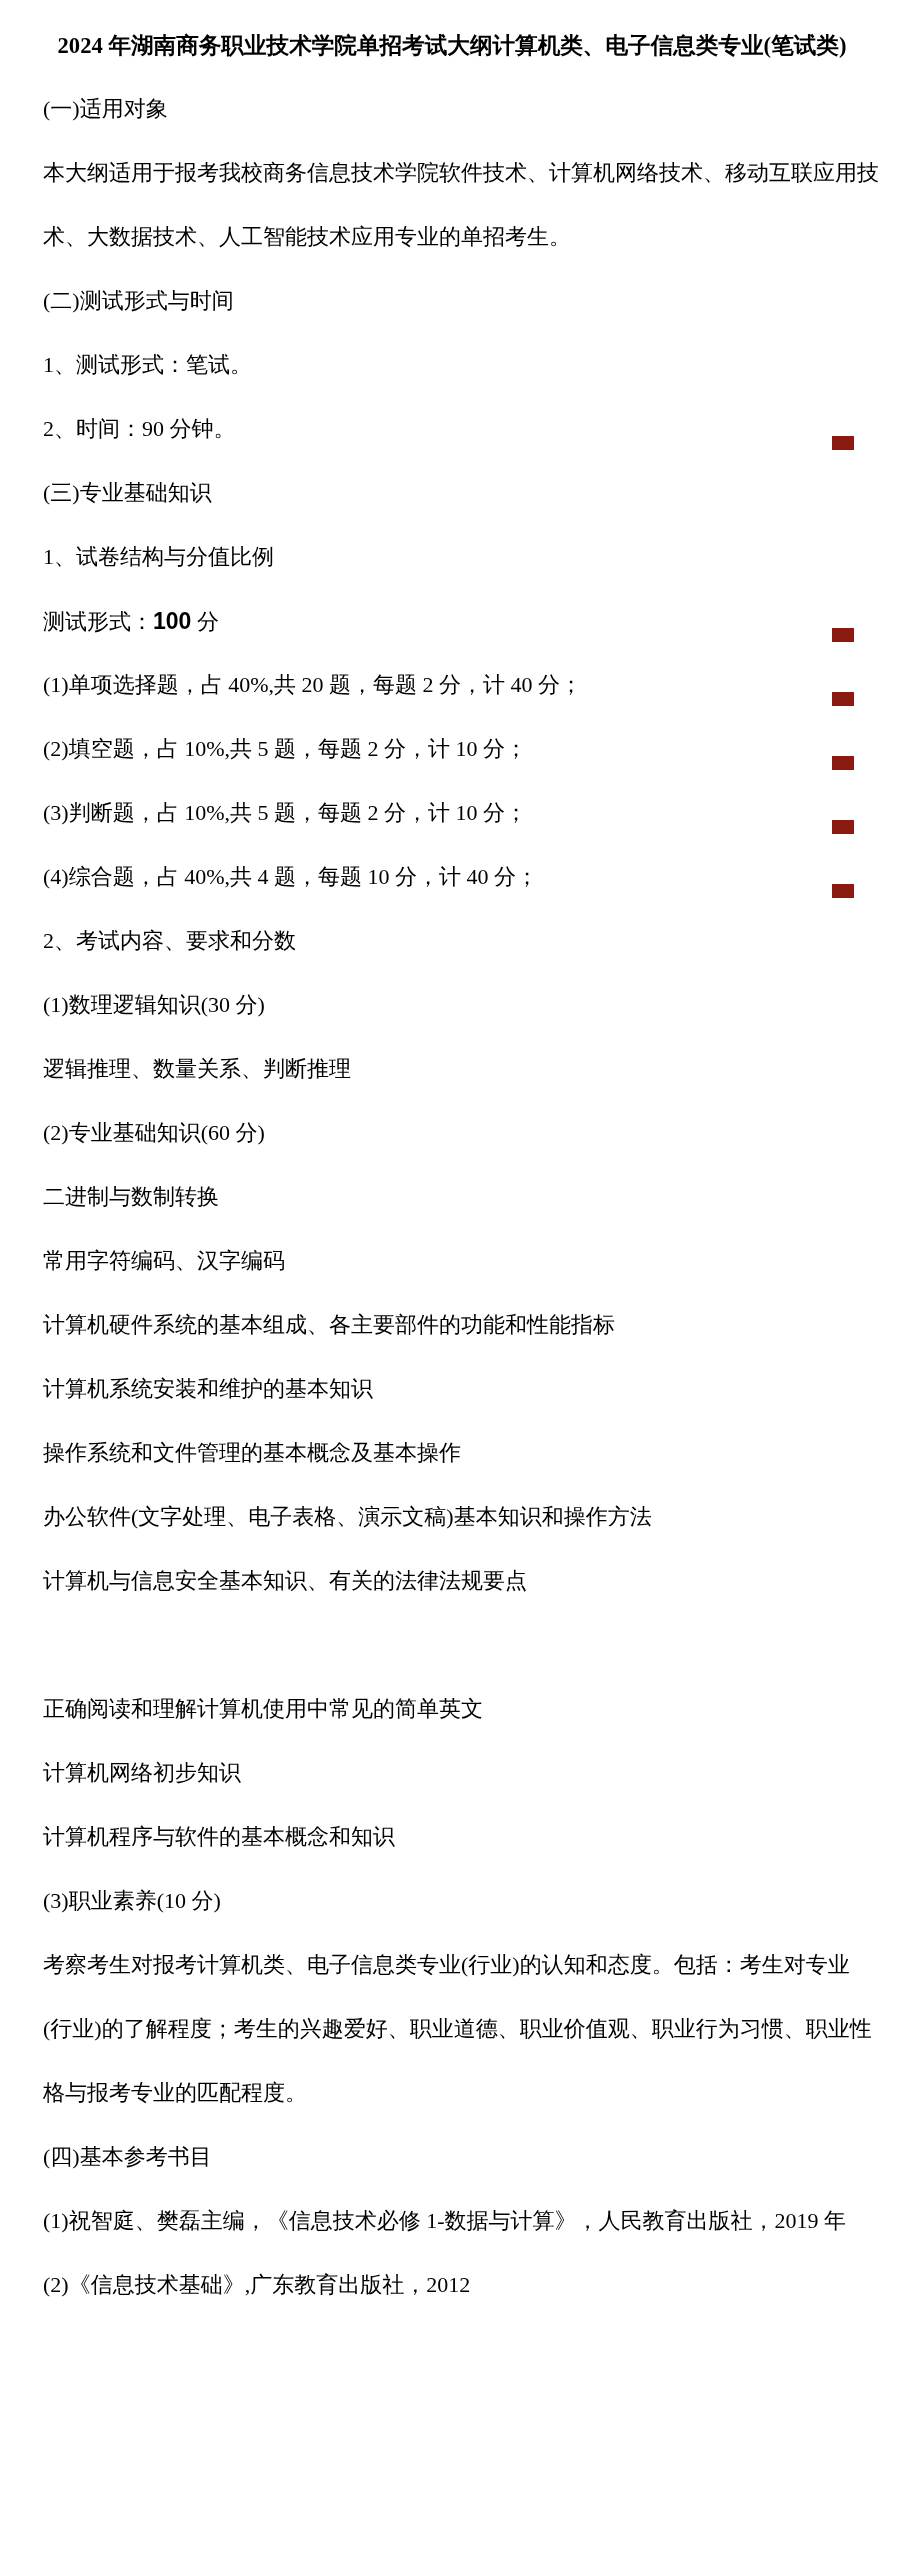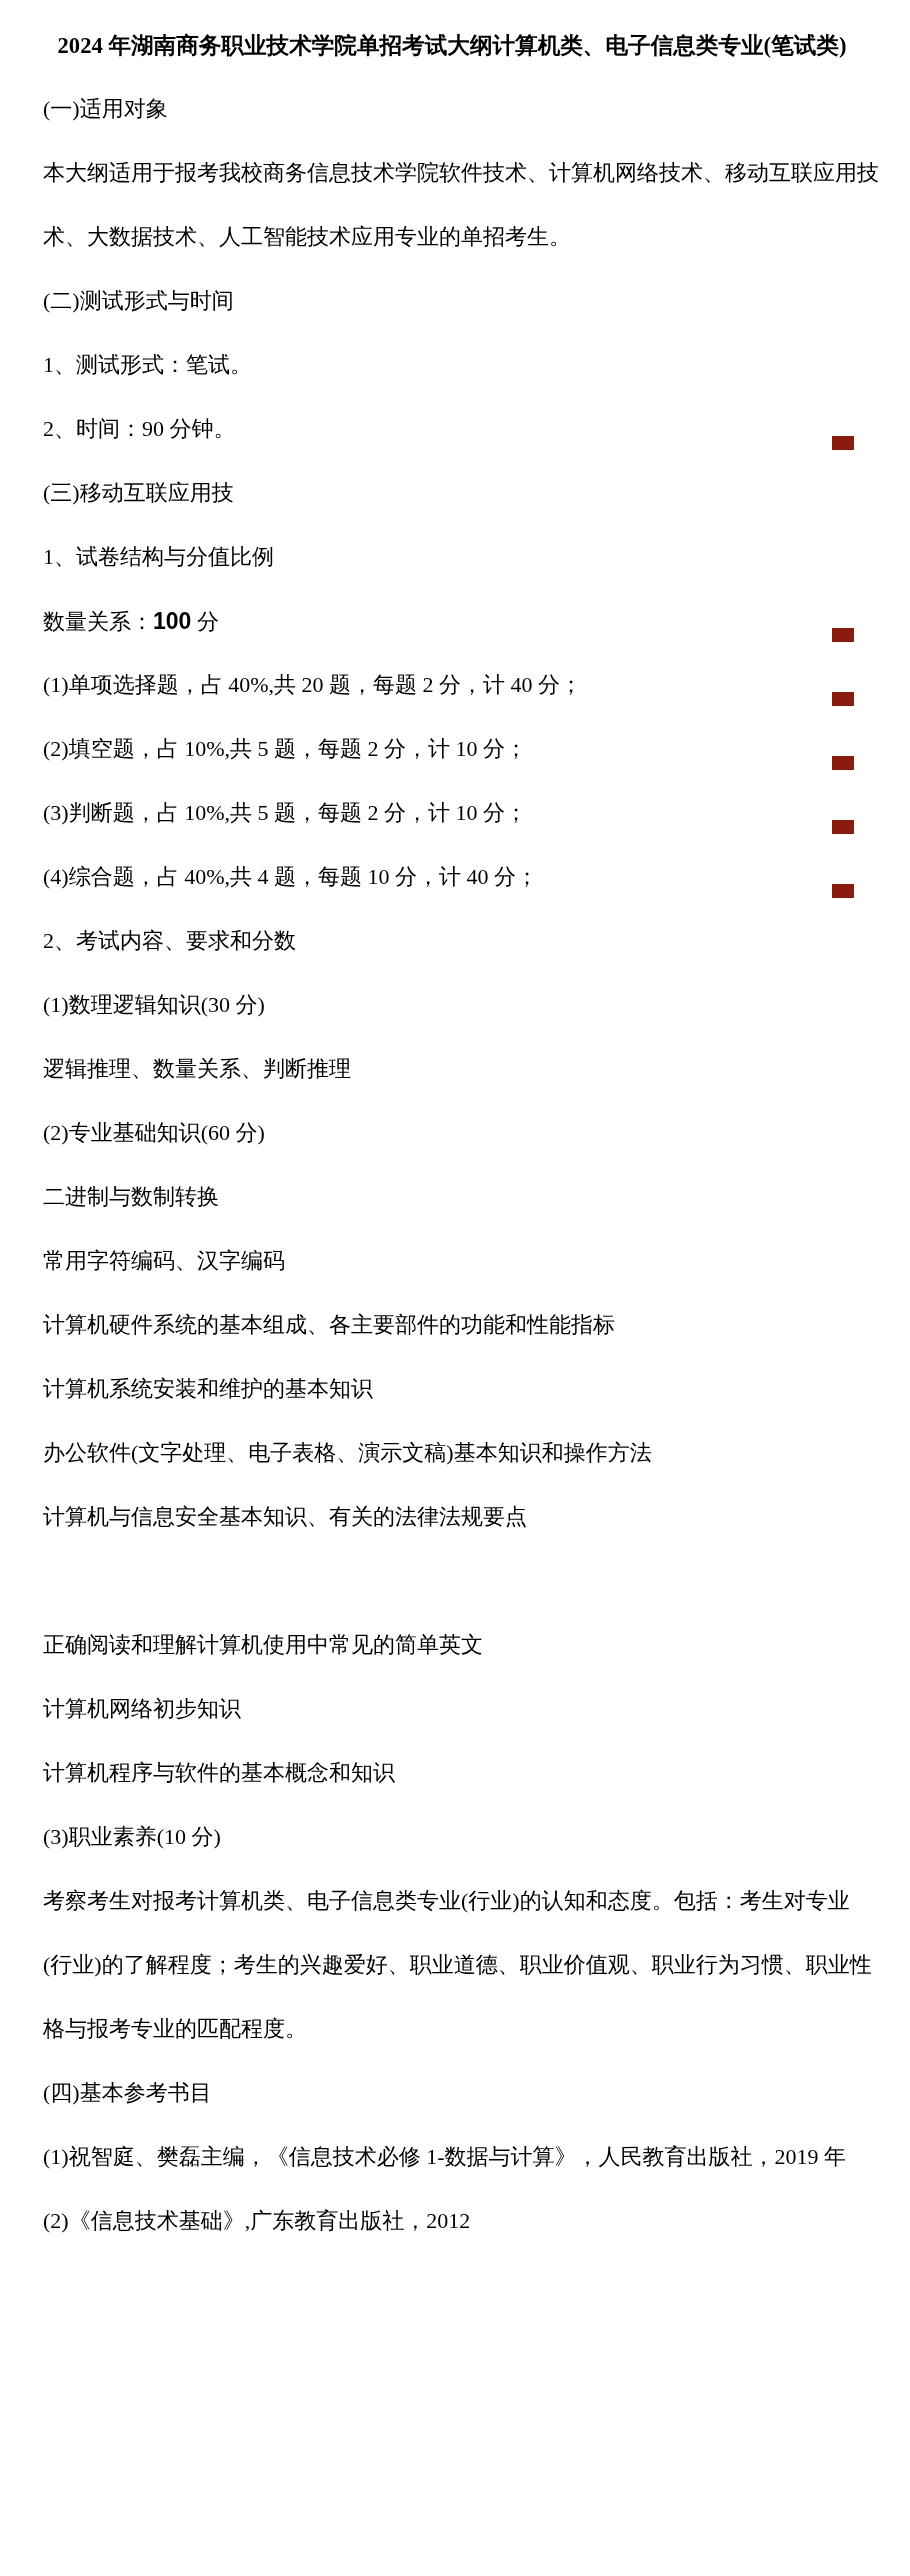--- a/index.html
+++ b/index.html
@@ -62,35 +62,36 @@
 
 <div class="doc">
   <h1 class="doc-title">2024 年湖南商务职业技术学院单招考试大纲计算机类、电子信息类专业(笔试类)</h1>
   <div id="doc-body">
       <div class="doc-line">(一)适用对象</div>
       <div class="doc-line">本大纲适用于报考我校商务信息技术学院软件技术、计算机网络技术、移动互联应用技</div>
       <div class="doc-line">术、大数据技术、人工智能技术应用专业的单招考生。</div>
       <div class="doc-line">(二)测试形式与时间</div>
       <div class="doc-line">1、测试形式：笔试。</div>
       <div class="doc-line">2、时间：90 分钟。<span class="score-mark"></span></div>
-      <div class="doc-line">(三)移动互联应用技</div>
+      <div class="doc-line">(三)专业基础知识</div>
       <div class="doc-line">1、试卷结构与分值比例</div>
-      <div class="doc-line"><span>数量关系：</span><span class="num-emph">100</span><span> 分</span><span class="score-mark"></span></div>
+      <div class="doc-line"><span>测试形式：</span><span class="num-emph">100</span><span> 分</span><span class="score-mark"></span></div>
       <div class="doc-line">(1)单项选择题，占 40%,共 20 题，每题 2 分，计 40 分；<span class="score-mark"></span></div>
       <div class="doc-line">(2)填空题，占 10%,共 5 题，每题 2 分，计 10 分；<span class="score-mark"></span></div>
       <div class="doc-line">(3)判断题，占 10%,共 5 题，每题 2 分，计 10 分；<span class="score-mark"></span></div>
       <div class="doc-line">(4)综合题，占 40%,共 4 题，每题 10 分，计 40 分；<span class="score-mark"></span></div>
       <div class="doc-line">2、考试内容、要求和分数</div>
       <div class="doc-line">(1)数理逻辑知识(30 分)</div>
       <div class="doc-line">逻辑推理、数量关系、判断推理</div>
       <div class="doc-line">(2)专业基础知识(60 分)</div>
       <div class="doc-line">二进制与数制转换</div>
       <div class="doc-line">常用字符编码、汉字编码</div>
       <div class="doc-line">计算机硬件系统的基本组成、各主要部件的功能和性能指标</div>
       <div class="doc-line">计算机系统安装和维护的基本知识</div>
+      <div class="doc-line">操作系统和文件管理的基本概念及基本操作</div>
       <div class="doc-line">办公软件(文字处理、电子表格、演示文稿)基本知识和操作方法</div>
       <div class="doc-line">计算机与信息安全基本知识、有关的法律法规要点</div>
       <div class="doc-line blank"></div>
       <div class="doc-line">正确阅读和理解计算机使用中常见的简单英文</div>
       <div class="doc-line">计算机网络初步知识</div>
       <div class="doc-line">计算机程序与软件的基本概念和知识</div>
       <div class="doc-line">(3)职业素养(10 分)</div>
       <div class="doc-line">考察考生对报考计算机类、电子信息类专业(行业)的认知和态度。包括：考生对专业</div>
       <div class="doc-line">(行业)的了解程度；考生的兴趣爱好、职业道德、职业价值观、职业行为习惯、职业性</div>
       <div class="doc-line">格与报考专业的匹配程度。</div>

